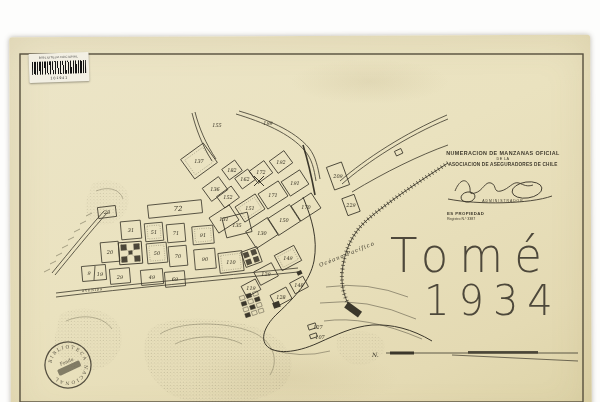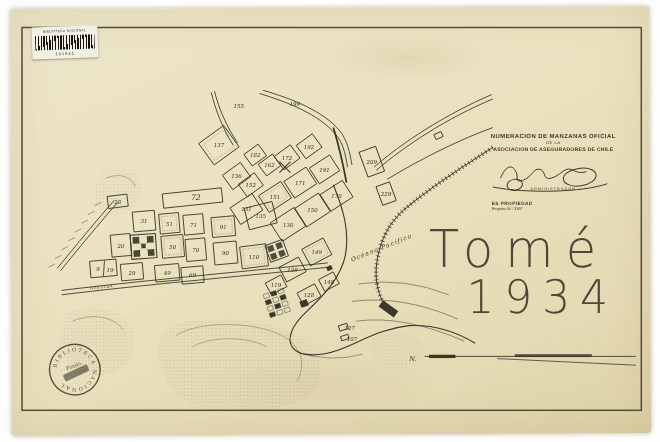--- a/index.html
+++ b/index.html
@@ -1,17 +1,17 @@
 <!DOCTYPE html>
 <html><head>
 <meta charset="utf-8">
 <style>
   html,body{margin:0;padding:0;width:600px;height:402px;background:#fdfdfc;overflow:hidden;
     font-family:"Liberation Sans",sans-serif;}
-  #stage{position:relative;width:600px;height:294px;}
+  #stage{position:relative;width:600px;height:294px;margin-top:29px;}
   #paper{position:absolute;left:10px;top:7px;width:581px;height:388px;border-radius:3px;
     background:linear-gradient(155deg,#ece5c8 0%,#eae2bf 45%,#e4dab3 80%,#dcd2a6 100%);
     box-shadow:0 0 5px rgba(60,50,30,.35), inset 0 0 40px rgba(150,130,80,.18);
     transform:rotate(-0.25deg);}
   .stain{position:absolute;border-radius:50%;pointer-events:none;}
   #mapsvg{position:absolute;left:0;top:0;width:600px;height:402px;}
   
   #barcode{position:absolute;left:29px;top:24px;width:60px;height:29px;background:#f2efe3;
     border-radius:1px;box-shadow:0 1px 2px rgba(0,0,0,.35);transform:rotate(-2deg);
     display:flex;flex-direction:column;justify-content:space-between;padding:2px 3px;box-sizing:border-box;}

